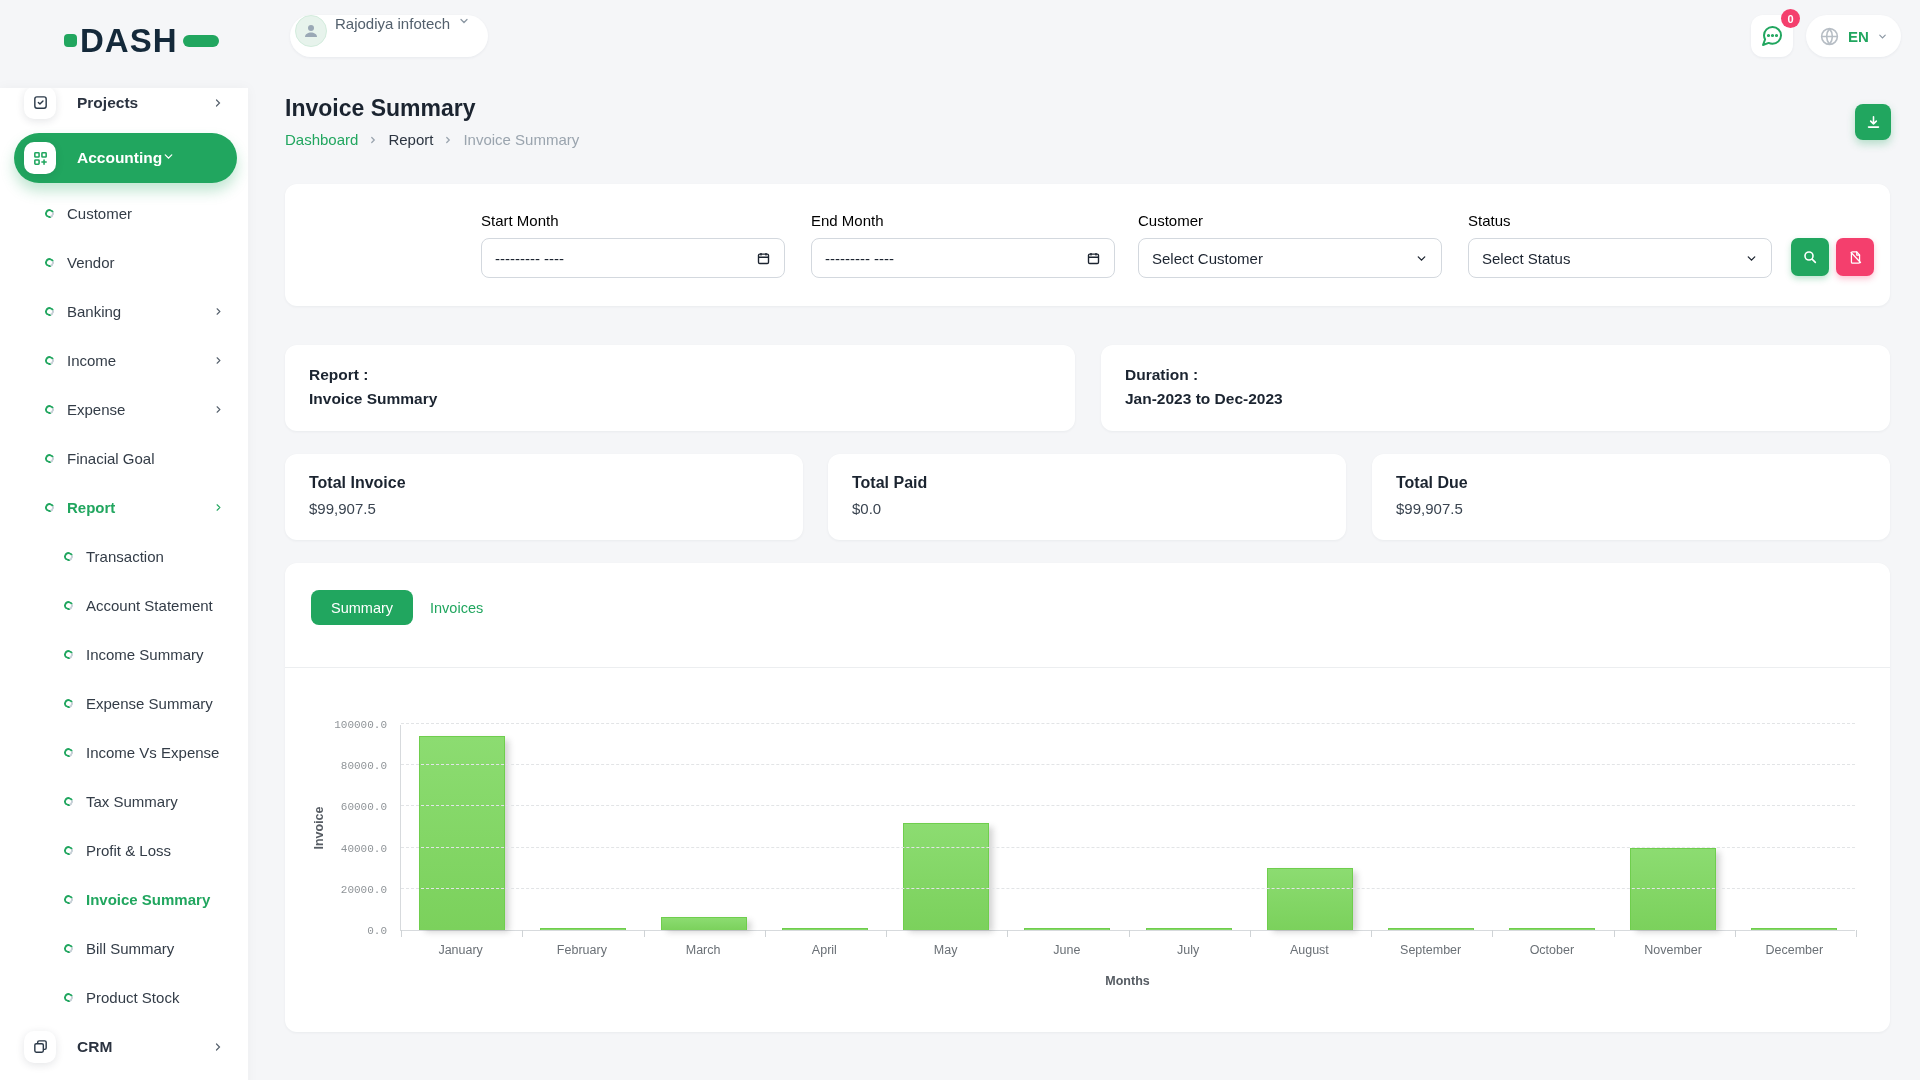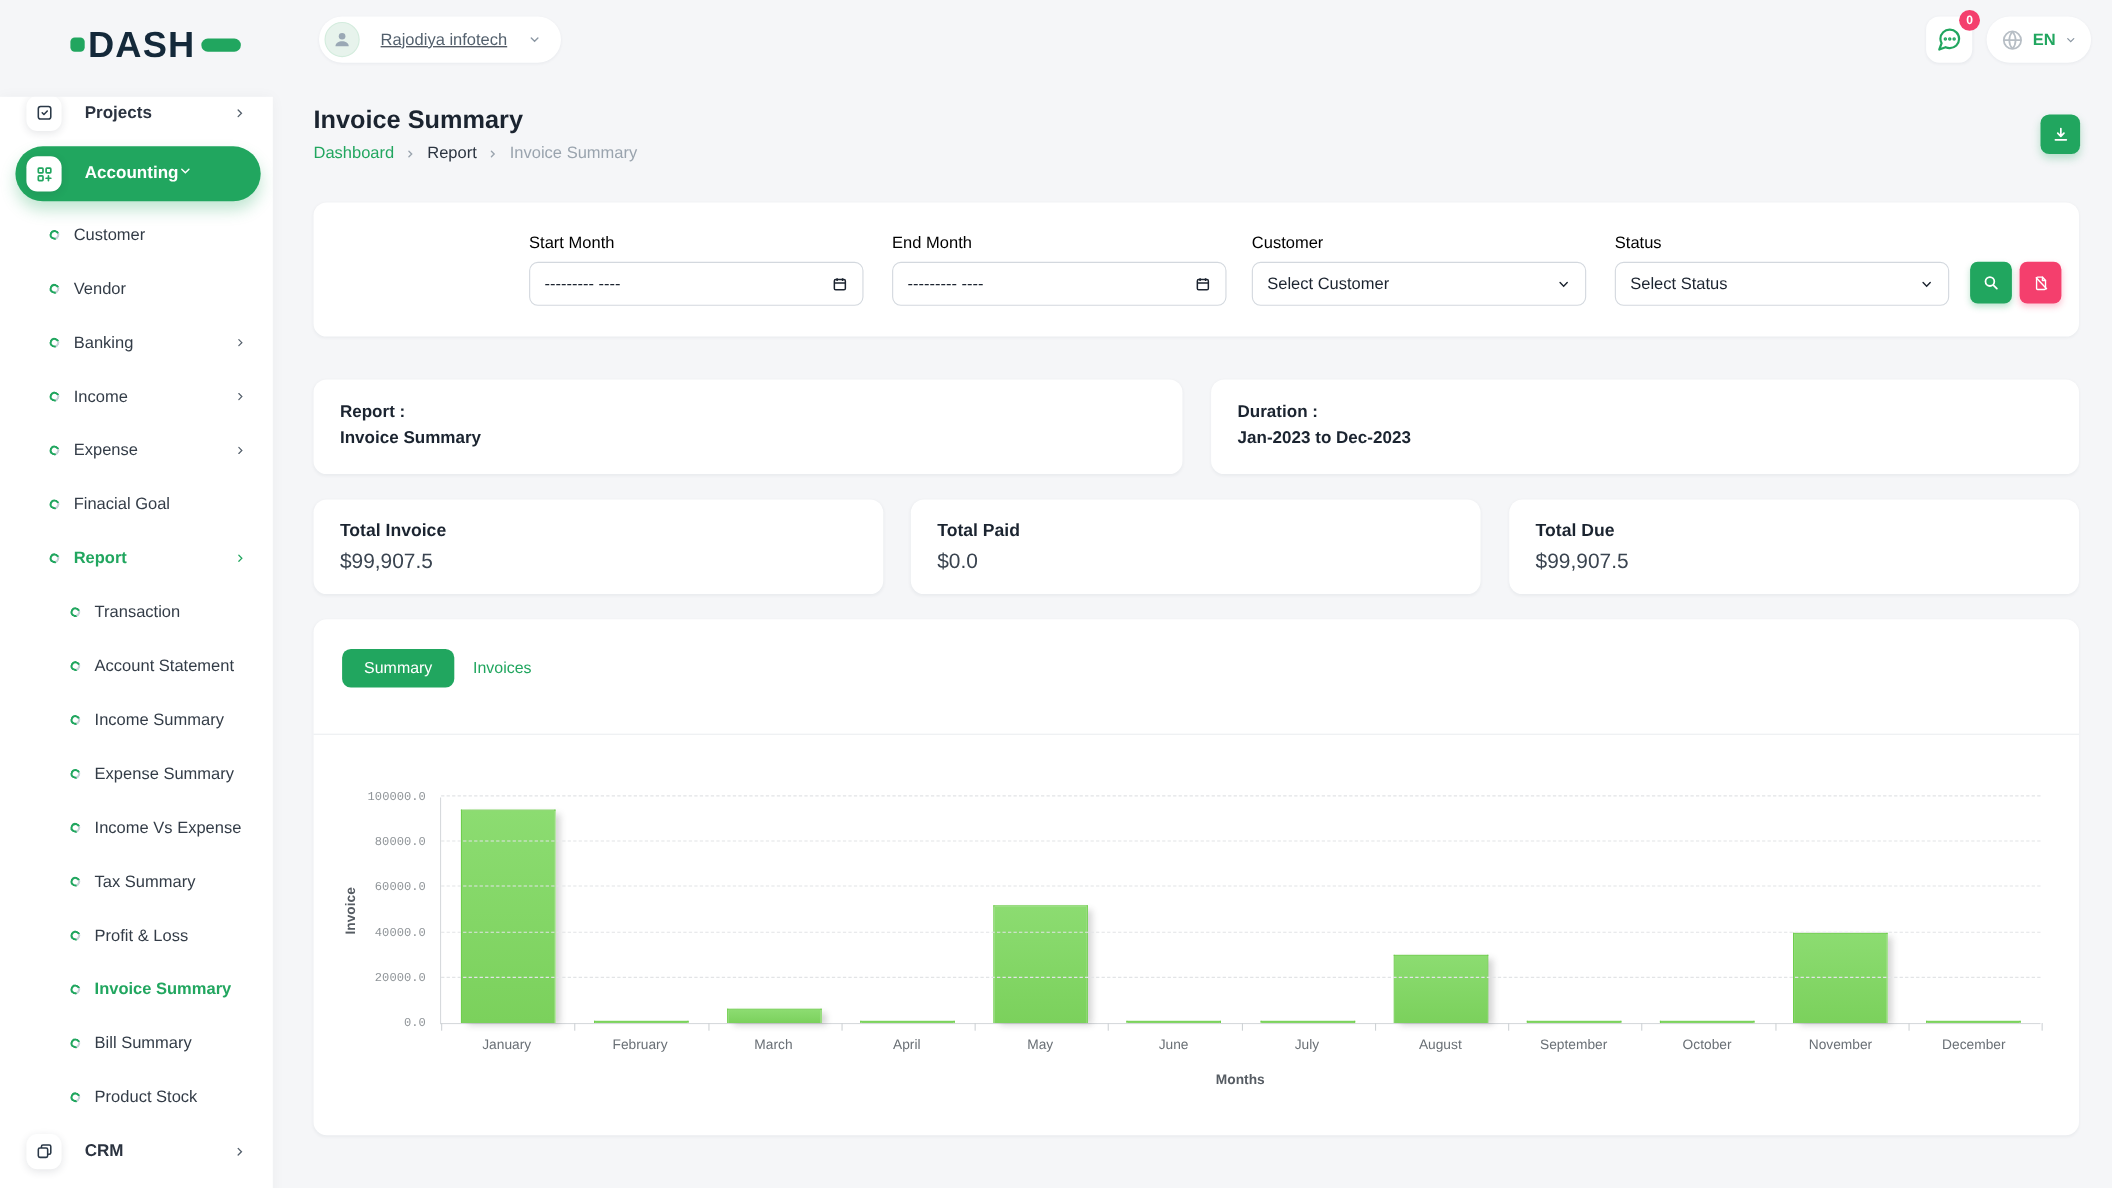--- a/index.html
+++ b/index.html
@@ -10,22 +10,22 @@
     font-family:"Liberation Sans","DejaVu Sans",sans-serif;
     color:#2b3340;
   }
   
   .logo { position:absolute; left:64px; top:24px; display:flex; align-items:center; gap:3px; }
   .logo-dot { width:13px; height:13px; border-radius:4px; background:#21a65f; }
   .logo-text { font-size:33px; font-weight:800; letter-spacing:1px; color:#14293a; line-height:1; }
   .logo-dash { width:36px; height:12px; border-radius:6px; background:#21a65f; margin-left:2px; }
 
   .company-pill { position:absolute; left:290px; top:15px; height:42px; background:#fff;
-    border-radius:21px; display:flex; align-items:center; gap:19px; padding:0 18px 0 5px;
-    box-shadow:0 1px 3px rgba(20,35,60,.06); cursor:pointer;text-decoration:underline; }
+    border-radius:21px; display:flex; align-items:flex-start; gap:8px; padding:0 18px 0 5px;
+    box-shadow:0 1px 3px rgba(20,35,60,.06); cursor:pointer; }
   .avatar { width:32px; height:32px; border-radius:50%; background:#e7f3ec; border:1px solid #d3ecdd;
     display:flex; align-items:center; justify-content:center; }
   .company-name { font-size:15px; color:#53606d; }
 
   .msg-btn { position:absolute; left:1751px; top:15px; width:42px; height:42px; background:#fff;
     border-radius:12px; display:flex; align-items:center; justify-content:center;
     box-shadow:0 1px 3px rgba(20,35,60,.06); cursor:pointer; }
   .msg-badge { position:absolute; top:-6px; right:-7px; min-width:19px; height:19px; border-radius:10px;
     background:#f43f6d; color:#fff; font-size:11px; font-weight:700; display:flex;
     align-items:center; justify-content:center; padding:0 4px; }
@@ -74,21 +74,21 @@
     display:flex; align-items:center; justify-content:space-between; padding:0 13px;
     font-size:15px; color:#1c2430; cursor:pointer; }
   .f-start { left:196px; } .f-end { left:526px; } .f-customer { left:853px; } .f-status { left:1183px; }
   .sq-btn { position:absolute; top:54px; width:38px; height:38px; border-radius:7px; border:none;
     display:flex; align-items:center; justify-content:center; cursor:pointer; }
   .btn-search { left:1506px; background:#21a65f; box-shadow:0 3px 6px rgba(33,166,95,.3); }
   .btn-reset { left:1551px; background:#f43f6d; box-shadow:0 3px 6px rgba(244,63,109,.3); }
 
   .info-card-text { position:absolute; left:24px; top:18px; font-size:15.5px; font-weight:700; color:#1b2430; line-height:1.55; }
   .stat-label { position:absolute; left:24px; top:20px; font-size:16px; font-weight:700; color:#1b2430; }
-  .stat-value { position:absolute; left:24px; top:46px; font-size:19px; color:#3a4450; }
+  .stat-value { position:absolute; left:24px; top:46px; font-size:15px; color:#3a4450; }
 
   .chart-card { left:285px; top:563px; width:1605px; height:469px; }
   .tab-summary { position:absolute; left:26px; top:27px; height:35px; padding:0 20px; border-radius:8px;
     background:#21a65f; color:#fff; font-size:14.5px; display:flex; align-items:center; cursor:pointer; }
   .tab-invoices { position:absolute; left:133px; top:27px; height:35px; padding:0 12px; color:#21a65f;
     font-size:14.5px; display:flex; align-items:center; cursor:pointer; }
   .tab-divider { position:absolute; left:0; top:104px; width:100%; border-top:1px solid #eceef0; }
 
   .plot { position:absolute; left:115px; top:162px; width:1455px; height:206px;
     border-left:1px solid #d7dadd; border-bottom:1px solid #d7dadd; }

